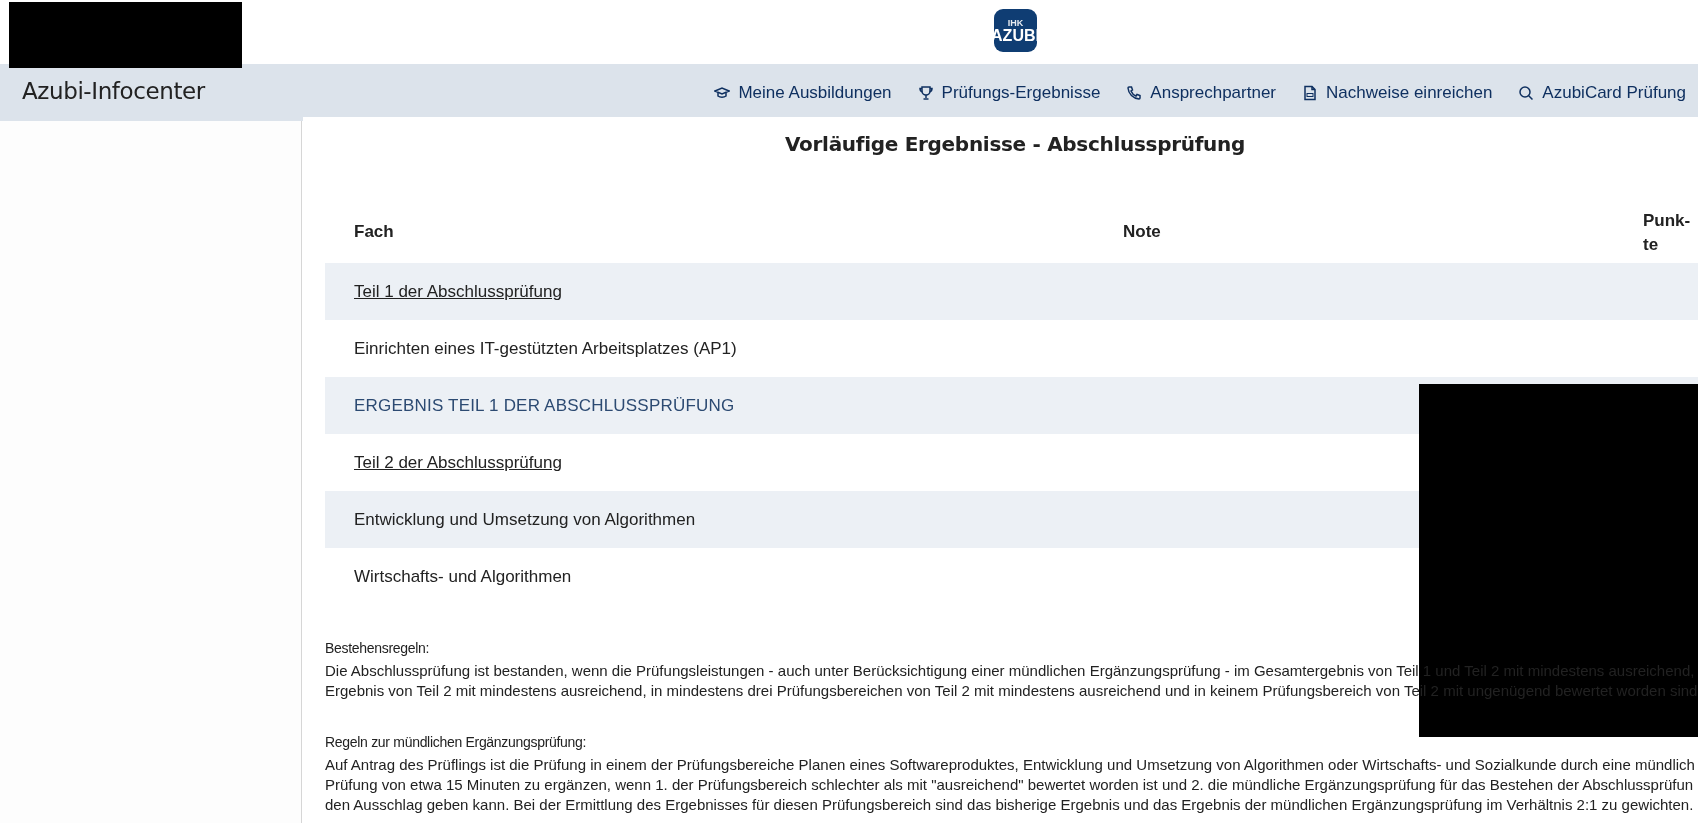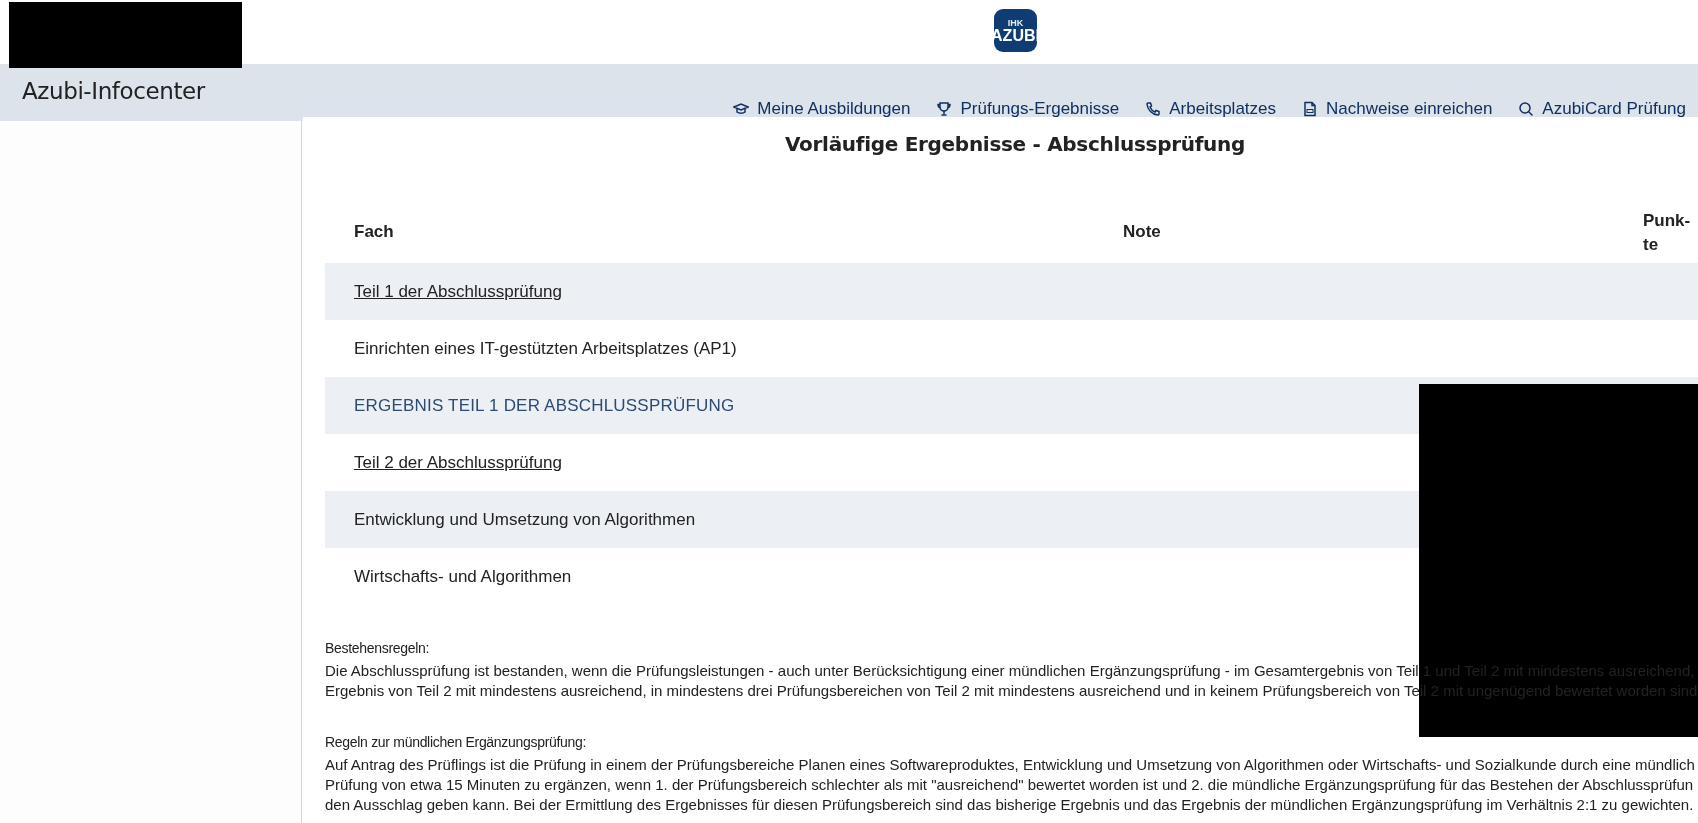--- a/index.html
+++ b/index.html
@@ -29,21 +29,21 @@
       position: absolute; left: 0; top: 64px; width: 1698px; height: 57px;
       background: #dce3eb;
     }
     .brand {
       position: absolute; left: 22px; top: 14px;
       font-family: "DejaVu Sans", sans-serif;
       font-size: 23px; color: #222; letter-spacing: -0.4px;
     }
     .nav-items {
       position: absolute; right: 12px; top: 0; height: 57px;
-      display: flex; align-items: center; gap: 26px; margin-top: 16px;
+      display: flex; align-items: center; gap: 26px;
     }
     .nav-item {
       display: flex; align-items: center; gap: 8px;
       color: #0f3060; font-size: 17px; cursor: pointer; white-space: nowrap;
     }
     .nav-item svg { width: 16px; height: 16px; stroke: #0f3060; fill: none; stroke-width: 1.5; }
     .sidebar {
       position: absolute; left: 0; top: 121px; width: 302px; height: 702px;
       background: #fdfdfd; border-right: 1px solid #d6d6d6;
     }
@@ -114,21 +114,21 @@
           <path d="M12 3.5 H14 C14 6 13 6.5 11.7 6.8"></path>
           <path d="M8 10 V13"></path>
           <path d="M5.5 14 H10.5"></path>
         </svg>
       <span>Prüfungs-Ergebnisse</span>
     </div>
     <div class="nav-item">
       <svg viewBox="0 0 16 16">
           <path d="M3 2 L5.5 2 L6.5 5 L5 6 C5.8 8 8 10.2 10 11 L11 9.5 L14 10.5 L14 13 C14 13.6 13.5 14 13 14 C7 13.5 2.5 9 2 3 C2 2.5 2.4 2 3 2 Z"></path>
         </svg>
-      <span>Arbeitsplatzes</span>
+      <span>Ansprechpartner</span>
     </div>
     <div class="nav-item">
       <svg viewBox="0 0 16 16">
           <path d="M3 1.5 H10 L13 4.5 V14.5 H3 Z"></path>
           <path d="M10 1.5 V4.5 H13"></path>
           <rect x="5" y="8.5" width="6" height="3" stroke-width="1"></rect>
         </svg>
       <span>Nachweise einreichen</span>
     </div>
     <div class="nav-item">

